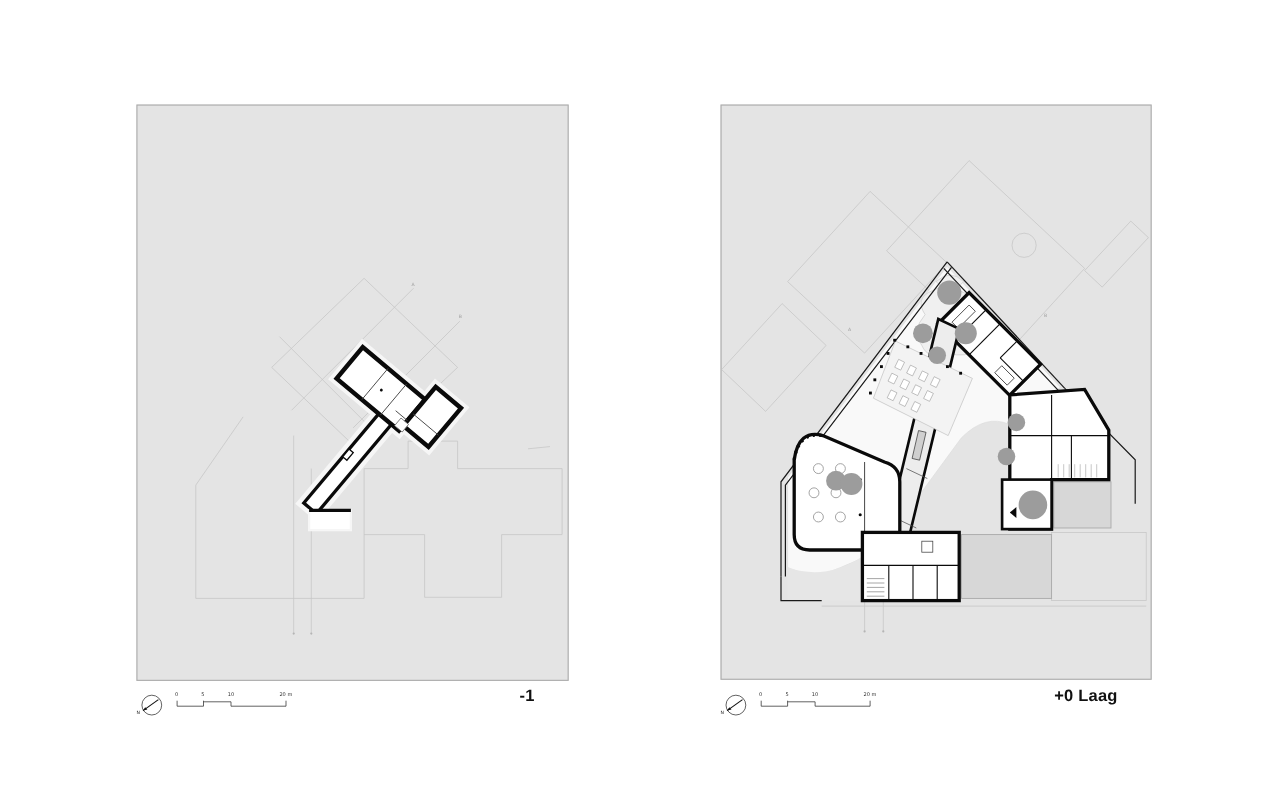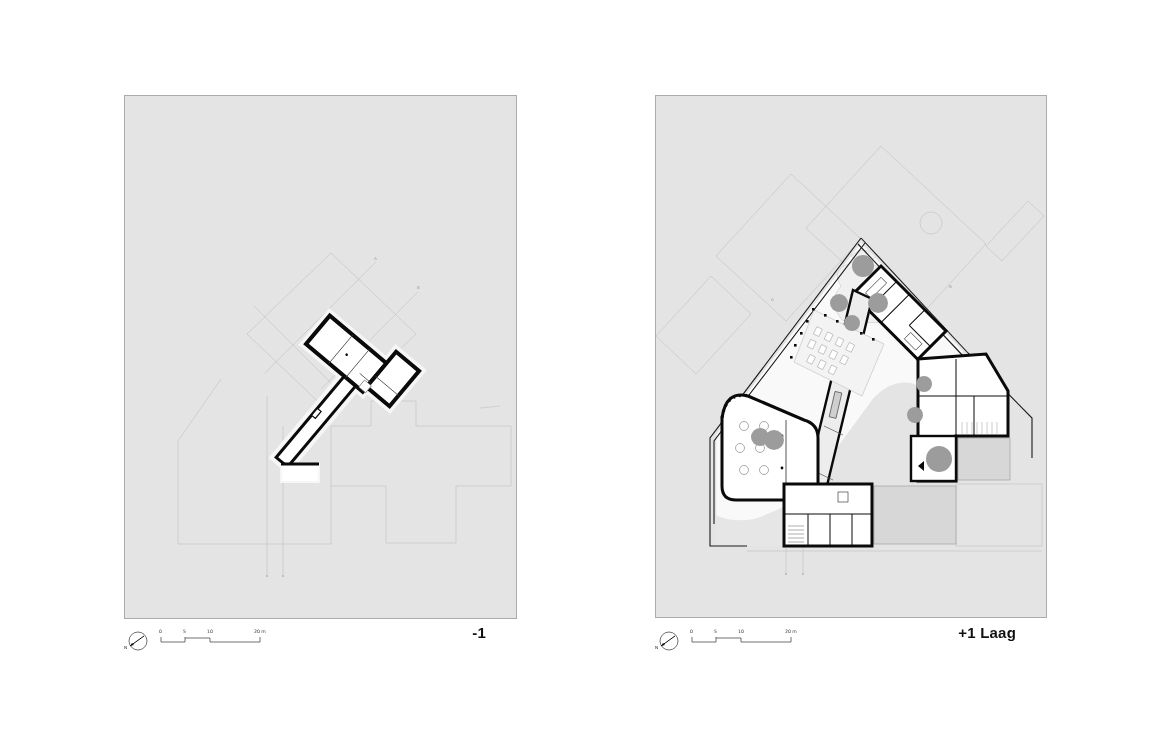--- a/index.html
+++ b/index.html
@@ -292,13 +292,13 @@
     <g>
       <text class="tick-label" x="39" y="11">0</text>
       <text class="tick-label" x="63" y="11">5</text>
       <text class="tick-label" x="87" y="11">10</text>
       <text class="tick-label" x="134" y="11">20 m</text>
     </g>
   </svg>
 </div>
 
 <div class="plan-title" id="title-left">-1</div>
-<div class="plan-title" id="title-right">+1 Laag</div>
+<div class="plan-title" id="title-right">+0 Laag</div>
 
 </body></html>

